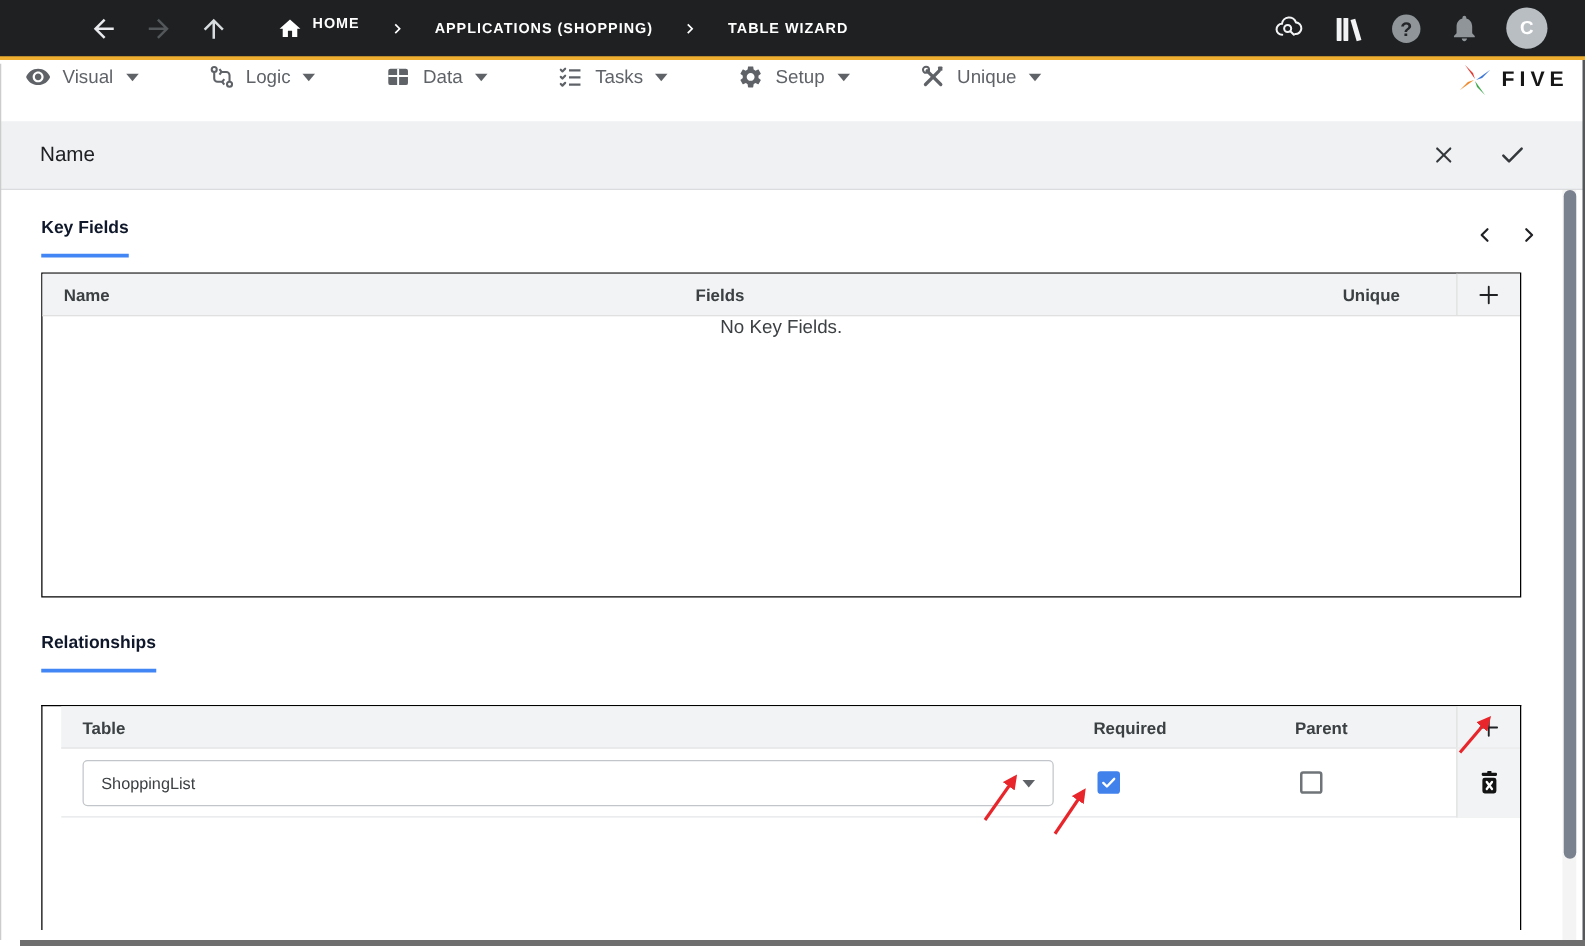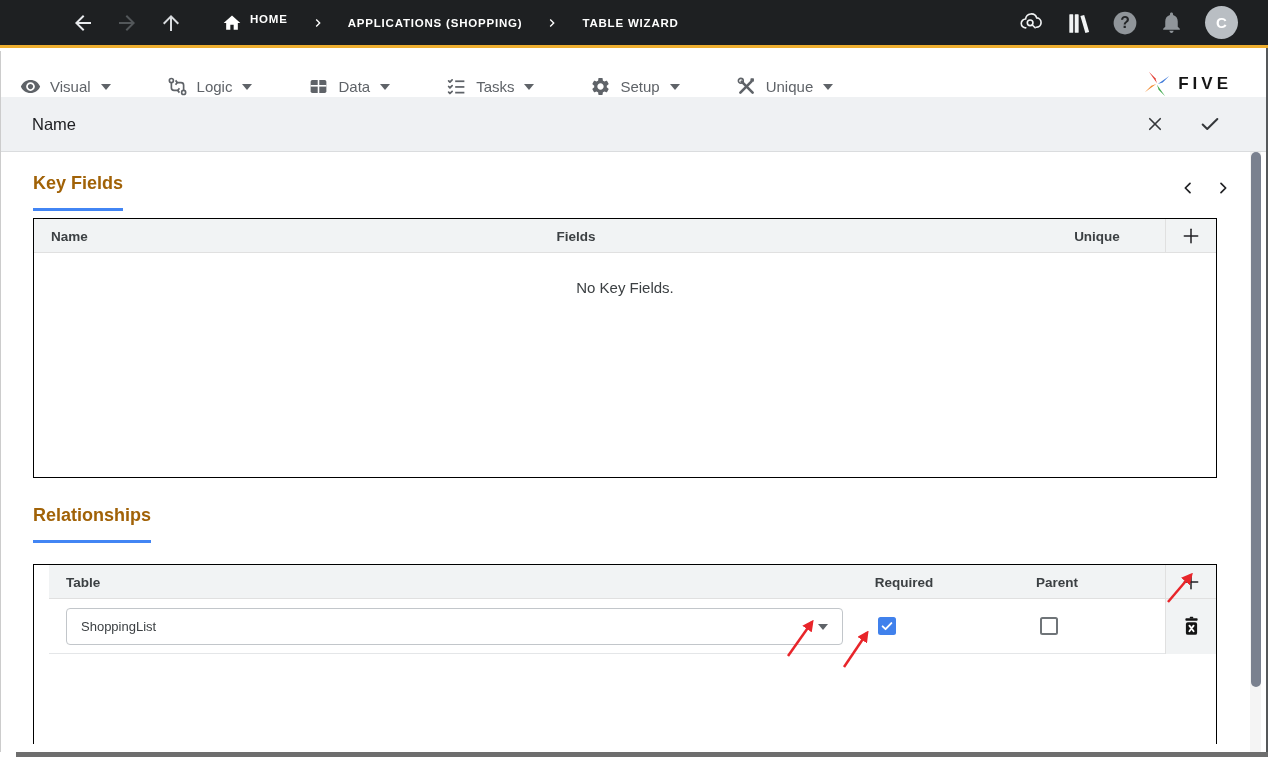--- a/index.html
+++ b/index.html
@@ -14,50 +14,50 @@
   .hamburger span { display:block; height:2.5px; background:#8f959a; border-radius:1px; }
   .navarrow { width:26px; height:26px; margin-right:18px; }
   .crumbs { display:flex; align-items:center; margin-left:20px; }
   .crumb { color:#fff; font-size:11.5px; font-weight:700; letter-spacing:0.8px; background:none; border:none; cursor:pointer; display:flex; gap:8px; }
   .crumb-sep { margin:0 22px; display:flex; align-items:center; }
   .tb-right { margin-left:auto; display:flex; align-items:center; gap:21px; padding-right:30px; }
   .avatar { width:33px; height:33px; border-radius:50%; background:#b9bec3; color:#fff; font-size:15px; font-weight:700;
             display:flex; align-items:center; justify-content:center; border:none; cursor:pointer; }
 
   
-  .menubar { position:absolute; left:0; top:51px; width:100%; height:46px; background:#fff; display:flex; align-items:flex-end; padding:0 36px 0 20px; }
+  .menubar { position:absolute; left:0; top:51px; width:100%; height:46px; background:#fff; display:flex; align-items:flex-start; padding:0 13px 0 20px; }
   .menu-item { display:flex; align-items:center; gap:9px; margin-right:56px; background:none; border:none; cursor:pointer;
                color:#5f6368; font-size:15px; font-weight:500; font-family:inherit; }
   .caret { width:0; height:0; border-left:5px solid transparent; border-right:5px solid transparent; border-top:6px solid #5f6368; margin-left:1px; }
   .brand { margin-left:auto; display:flex; align-items:center; gap:8px; }
   .brand-text { font-size:17px; font-weight:700; letter-spacing:4px; color:#161616; }
 
   
   .itembar { position:absolute; left:0; top:97px; width:100%; height:55px; background:#eff1f3;
              border-bottom:1px solid #dadcde; display:flex; align-items:center; padding:0 46px 0 32px; }
   .item-title { font-size:16.5px; color:#202124; }
   .itembar-actions { margin-left:auto; display:flex; align-items:center; gap:31px; }
   .ib-btn { background:none; border:none; cursor:pointer; display:flex; align-items:center; justify-content:center; width:24px; height:24px; }
 
   
   .content { position:absolute; left:0; top:152px; width:1268px; height:600px; background:#fff; }
   .section-tab { position:absolute; left:33px; background:none; border:none; cursor:pointer; font-family:inherit;
-                 font-size:18px; font-weight:700; color:#a16207; padding:0 0 14px 0; border-bottom:3px solid #4285f4; }
+                 font-size:14px; font-weight:700; color:#0f172a; padding:0 0 14px 0; border-bottom:3px solid #4285f4; }
   .pager { position:absolute; top:26px; width:22px; height:22px; background:none; border:none; cursor:pointer; }
 
   .grid-table { position:absolute; left:33px; width:1184px; border:1px solid #000000; background:#fff; }
   .grid-head { position:relative; height:34px; background:#f1f3f4; border-bottom:1px solid #e0e0e0; }
   .col-label { position:absolute; top:0; height:34px; display:flex; align-items:center; font-size:13.5px; font-weight:700; color:#3c4043; }
   .centered { transform:translateX(-50%); }
   .action-cell { position:absolute; right:0; top:0; width:51px; height:100%; border-left:1px solid #e0e0e0;
                  display:flex; align-items:center; justify-content:center; background:#f1f3f4; }
   .icon-btn { background:none; border:none; cursor:pointer; display:flex; align-items:center; justify-content:center; }
 
   .kf-table { top:66px; height:260px; }
-  .kf-body { height:225px; text-align:center; padding-top:26px; font-size:15px; color:#3c4043; }
+  .kf-body { height:225px; text-align:center; padding-top:0; font-size:15px; color:#3c4043; }
 
   .rel-table { top:412px; height:180px; border-bottom:none;padding-left:15px; }
   .rel-row { position:relative; height:55px; border-bottom:1px solid #e4e6e8; background:#fff; }
   .dropdown { position:absolute; left:17px; top:9px; width:777px; height:37px; border:1px solid #c2c6ca; border-radius:4px;
               background:#fff; display:flex; align-items:center; padding:0 14px; cursor:pointer; }
   .dropdown-value { font-size:13px; color:#3c4043; }
   .dd-caret { margin-left:auto; width:0; height:0; border-left:5px solid transparent; border-right:5px solid transparent; border-top:6px solid #5f6368; }
   .checkbox { position:absolute; top:18px; width:18px; height:18px; border-radius:2.5px; border:none; cursor:pointer; padding:0; }
   .checkbox.checked { background:#4081ec; display:flex; align-items:center; justify-content:center; }
   .checkbox.unchecked { background:#fff; border:2px solid #6f7478; }

